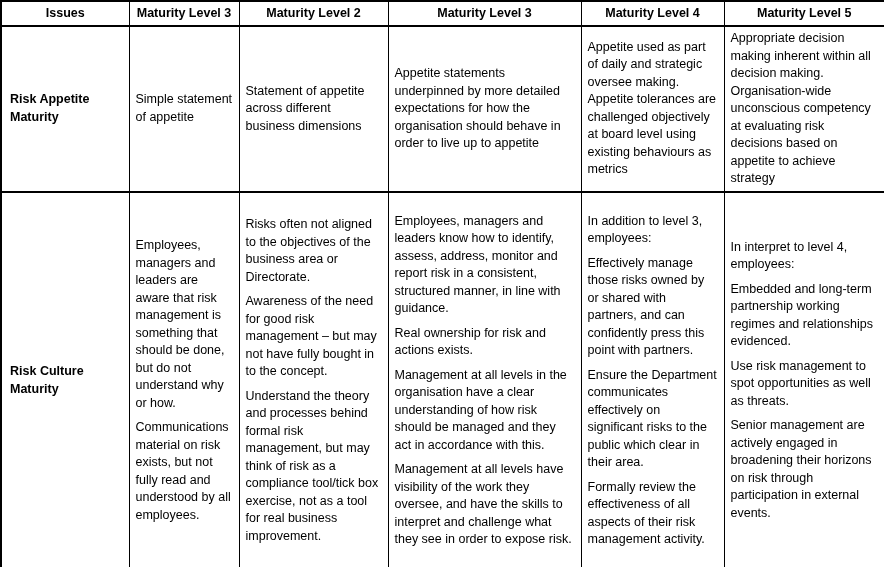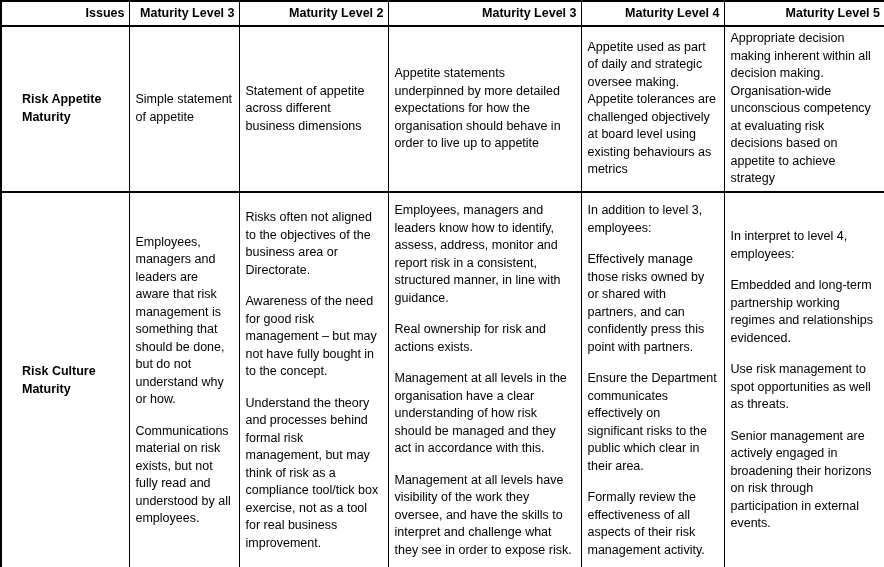--- a/index.html
+++ b/index.html
@@ -27,36 +27,36 @@
     padding: 3px 6px;
     font-size: 12.5px;
     line-height: 17.5px;
     vertical-align: middle;
     text-align: left;
     font-weight: normal;
     overflow: hidden;
   }
   thead th {
     font-weight: bold;
-    text-align: right;
+    text-align: center;
     vertical-align: middle;
     height: 25px;
     padding: 2px 4px;
     border-bottom: 2px solid #000000;
   }
   th.issue-cell {
     font-weight: bold;
-    padding-left: 20px;
+    padding-left: 8px;
   }
   tr.row-risk-appetite-maturity { height: 160px; }
   tr.row-risk-appetite-maturity th,
   tr.row-risk-appetite-maturity td { border-bottom: 2px solid #000000; }
   tr.row-risk-culture-maturity { height: 378px; }
   td p, th p { margin: 0; }
-  td p + p { margin-top: 14px; }
+  td p + p { margin-top: 7px; }
 </style>
 </head>
 <body>
 
 <table class="maturity-table">
   <colgroup>
     <col style="width:128px">
     <col style="width:110px">
     <col style="width:149px">
     <col style="width:193px">

